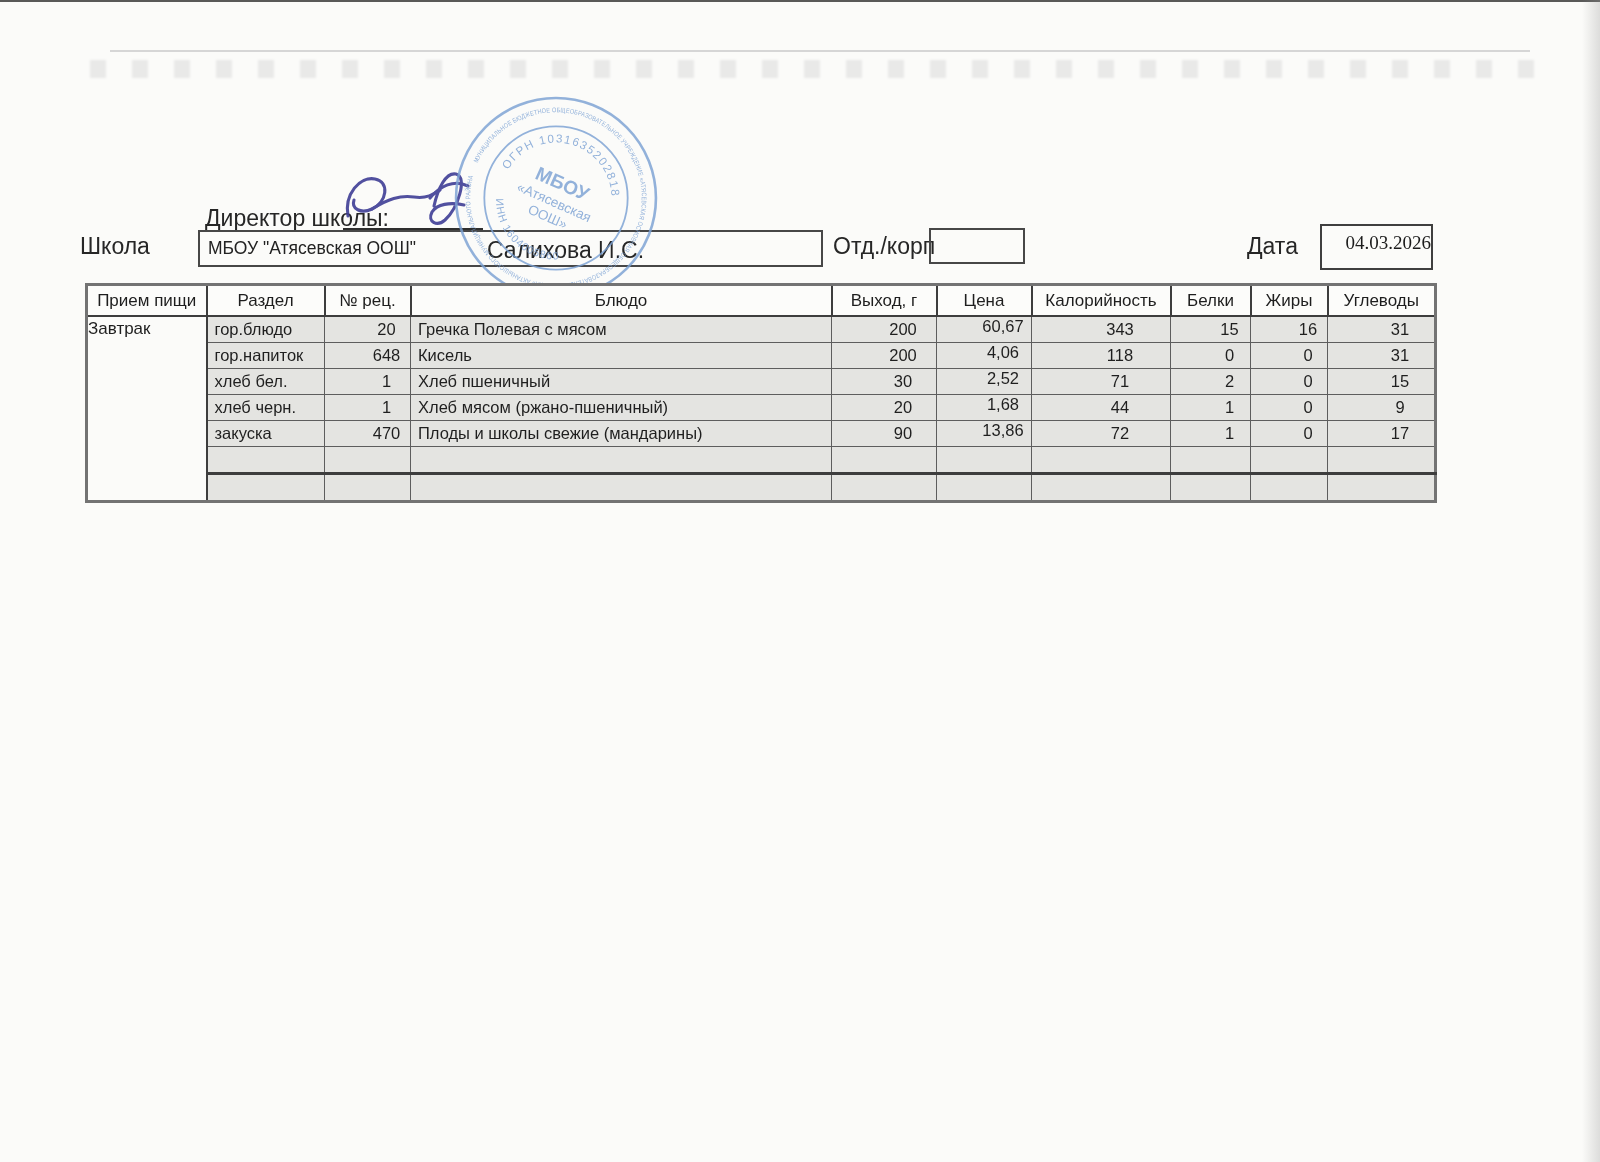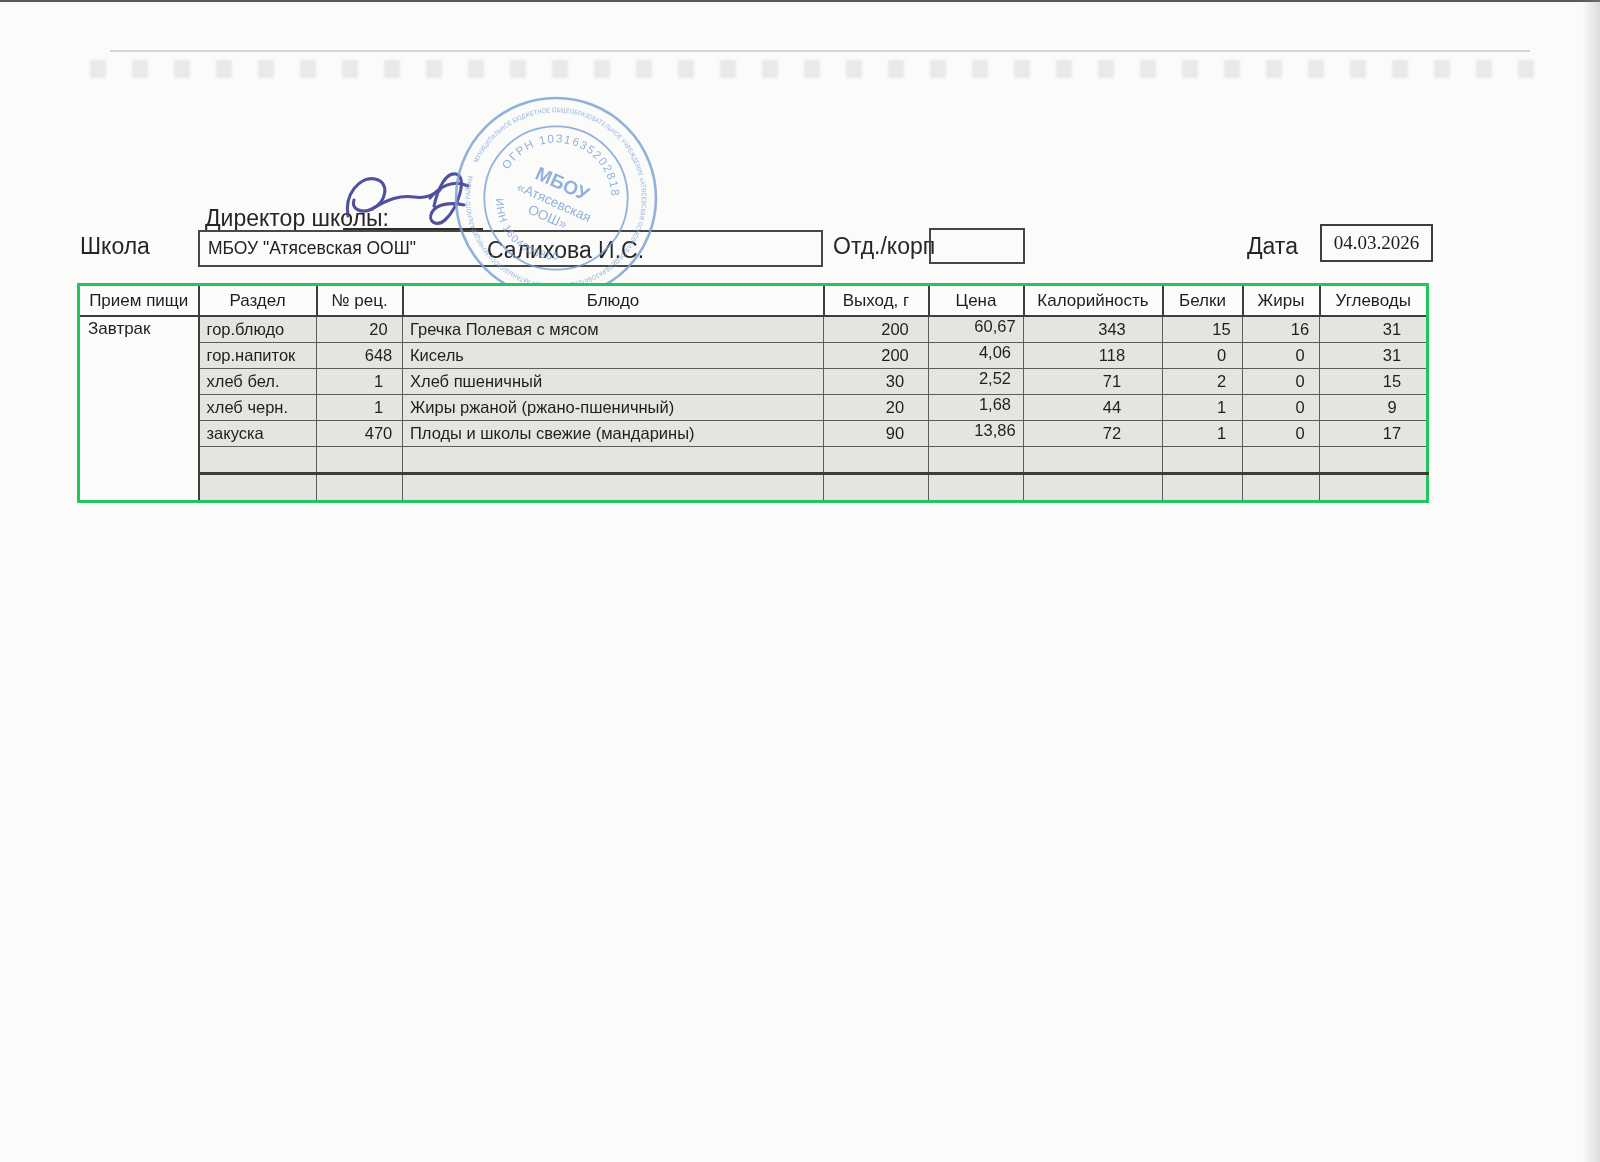--- a/index.html
+++ b/index.html
@@ -25,47 +25,47 @@
   .director-name  { left:487px; top:205px;margin-top:32px; }
   .sig-line { position:absolute; left:343px; top:204px; width:140px; height:24px;
     border-bottom:2px solid #2e2e2e; }
   .school-label { left:80px; top:233px; }
   .dept-label   { left:833px; top:233px; }
   .date-label   { left:1247px; top:233px; }
   .box { position:absolute; border:2px solid #474747; background:transparent; box-sizing:border-box; }
   .school-box { left:198px; top:230px; width:625px; height:37px;
     font-size:17.5px; line-height:33px; padding-left:8px; color:#222; }
   .dept-box { left:929px; top:228px; width:96px; height:36px; }
-  .date-box { left:1320px; top:224px; width:113px; height:38px;
+  .date-box { left:1320px; top:224px; width:113px; height:46px;
     font-family:"Liberation Serif", serif; font-size:19px; line-height:34px;
-    text-align:center; color:#1c1c1c; border-color:#3f3f3f; }
+    text-align:right; color:#1c1c1c; border-color:#3f3f3f; }
 
   
   .signature { position:absolute; left:334px; top:164px; width:162px; height:70px; opacity:.9; }
 
   
   .stamp { position:absolute; left:450px; top:92px; width:212px; height:212px; opacity:.82; }
 
   
-  table.menu { position:absolute; left:77px; top:283px; width:1349px;
+  table.menu { position:absolute; left:85px; top:283px; width:1349px;
     border-collapse:collapse; table-layout:fixed;
-    border:3px solid #22c55e; }
+    border:3px solid #737373; }
   table.menu th {
     background:#fcfcfa; font-weight:normal; font-size:17px; color:#1e1e1e;
     border:2px solid #3d3d3d; height:29px; padding:0 2px; text-align:center;
     overflow:hidden; white-space:nowrap;
   }
   table.menu td {
     background:#e4e4e1; font-size:16.5px; color:#1f1f1f;
     border:1.5px solid #5d5d5d; height:25px; padding:0 2px;
     overflow:hidden; white-space:nowrap;
   }
   table.menu td.meal {
     background:#fbfbf9; vertical-align:top; text-align:left;
-    padding:2px 8px; font-size:17px; border:2px solid #3d3d3d;
+    padding:2px 0; font-size:17px; border:2px solid #3d3d3d;
   }
   table.menu td.cl { text-align:left; padding-left:7px; }
   table.menu td.cc { text-align:center;padding-left:40px; }
   table.menu td.price { vertical-align:top; line-height:1.15; }
   table.menu tr.footer td { border-top:3px solid #3d3d3d; }
 </style>
 </head>
 <body>
 
 <div class="page">
@@ -179,21 +179,21 @@
           <td class="cc">30</td>
           <td class="cc price">2,52</td>
           <td class="cc">71</td>
           <td class="cc">2</td>
           <td class="cc">0</td>
           <td class="cc">15</td>
         </tr>
         <tr>
           <td class="cl">хлеб черн.</td>
           <td class="cc">1</td>
-          <td class="cl">Жиры ржаной (ржано-пшеничный)</td>
+          <td class="cl">Хлеб мясом (ржано-пшеничный)</td>
           <td class="cc">20</td>
           <td class="cc price">1,68</td>
           <td class="cc">44</td>
           <td class="cc">1</td>
           <td class="cc">0</td>
           <td class="cc">9</td>
         </tr>
         <tr>
           <td class="cl">закуска</td>
           <td class="cc">470</td>

